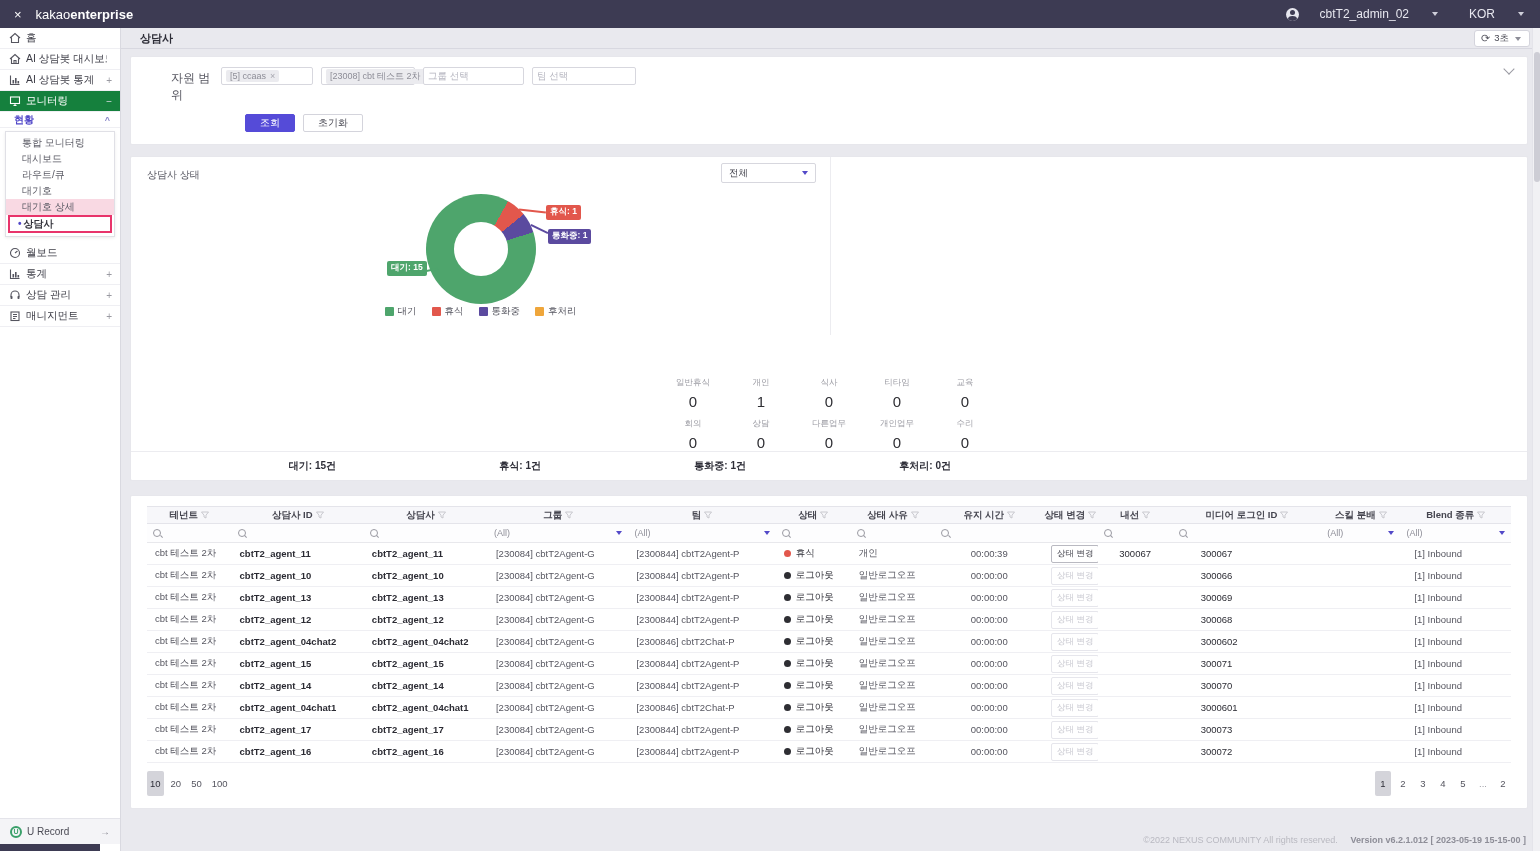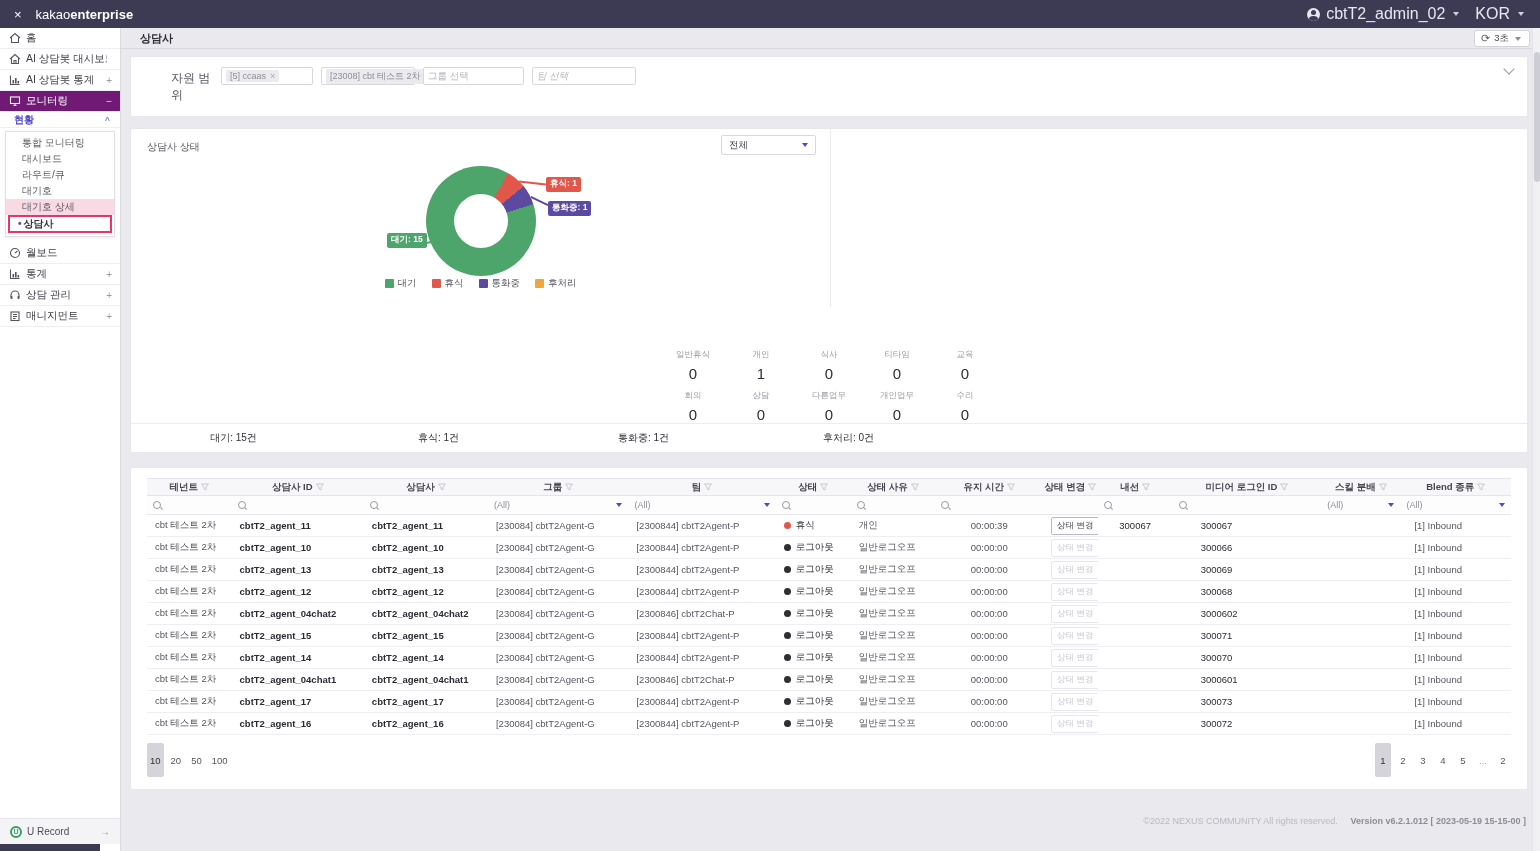--- a/index.html
+++ b/index.html
@@ -6,35 +6,35 @@
   html,body { width:1540px; height:851px; overflow:hidden;
     font-family:"Liberation Sans","DejaVu Sans",sans-serif; background:#e9e9ee; color:#333; }
 
   
   .topbar { position:fixed; top:0; left:0; right:0; height:28px; background:#3d3b53;
     display:flex; align-items:center; justify-content:space-between; padding:0 14px; z-index:50; }
   .tb-left { display:flex; align-items:center; gap:14px; }
   .tb-close { color:#fff; font-size:13px; cursor:pointer; line-height:1; }
   .logo { color:#fff; font-size:13px; letter-spacing:0; }
   .logo .lg-b { font-weight:bold; }
-  .tb-right { display:flex; align-items:center; gap:6px; color:#e7e7ef; font-size:16px; }
+  .tb-right { display:flex; align-items:center; gap:21px; color:#e7e7ef; font-size:12px; }
   .user-ic { width:13px; height:13px; border-radius:50%; background:#e7e7ef; position:relative; overflow:hidden; }
   .user-ic::before { content:""; position:absolute; top:2px; left:4px; width:5px; height:5px; border-radius:50%; background:#3d3b53; }
   .user-ic::after { content:""; position:absolute; top:8px; left:2px; width:9px; height:6px; border-radius:50% 50% 0 0; background:#3d3b53; }
   .caret-dn { width:0; height:0; border-left:3px solid transparent; border-right:3px solid transparent; border-top:4px solid #cfcfda; display:inline-block; margin:0 2px; }
   .tb-lang { margin-left:8px; }
 
   
   .sidebar { position:fixed; top:28px; left:0; bottom:0; width:121px; background:#fff;
     border-right:1px solid #d9d9e0; font-size:10.5px; color:#3c3c46; z-index:40; display:flex; flex-direction:column; }
   .side-item { display:flex; align-items:center; height:21px; padding:0 8px; border-bottom:1px solid #efeff3; cursor:pointer; gap:5px; }
   .side-item .s-ic { width:13px; display:flex; justify-content:center; color:#55555f; }
   .side-item .s-lb { flex:1; white-space:nowrap; overflow:hidden; }
   .side-item .s-exp { color:#9a9aa2; font-size:10px; }
-  .side-item.active { background:#701a75; color:#fff; }
+  .side-item.active { background:#15803d; color:#fff; }
   .side-item.active .s-ic { color:#fff; }
   .side-item.active .s-exp { color:#dcdce6; }
   .section-row { display:flex; align-items:center; height:16px; padding:0 10px 0 14px; color:#4f46c8; font-weight:bold; border-bottom:1px solid #efeff3; font-size:10px; }
   .section-row .s-lb { flex:1; }
   .section-row .s-exp { color:#8a86c9; font-size:9px; }
   .submenu { border:1px solid #e0e0e6; margin:3px 5px 6px 5px; box-shadow:0 1px 3px rgba(0,0,0,.08); background:#fff; padding:3px 0; }
   .submenu-item { position:relative; font-size:10px; color:#5a5a64; padding:2px 6px 2px 14px; cursor:pointer; line-height:12px; }
   .submenu-item.hl { background:#f9d9e3; }
   .submenu-item.active { background:#fff; border:2px solid #e8346b; padding:1px 4px 1px 8px; margin:0 2px; color:#33333b; font-weight:bold; }
   .submenu-item .bullet { color:#4f46c8; margin-right:2px; }
@@ -54,21 +54,21 @@
 
   .content { padding:7px 12px 0 9px; }
   .card { background:#fff; border-radius:2px; border:1px solid #e7e7ec; }
 
   
   .filter-card { position:relative; padding:10px 16px 12px 16px; margin-bottom:11px; }
   .filter-row { display:flex; }
   .f-label { width:74px; padding:3px 0 0 24px; font-size:12px; color:#55555f; }
   .f-inputs { display:flex; gap:8px; }
   .f-input { height:18px; border:1px solid #d7d7de; border-radius:2px; background:#fff; display:flex; align-items:center; padding:0 4px; font-size:9px; }
-  .f-input.w1 { width:92px; } .f-input.w2 { width:94px; } .f-input.w3 { width:101px; } .f-input.w4 { width:104px;font-style:italic; }
+  .f-input.w1 { width:92px; } .f-input.w2 { width:94px; } .f-input.w3 { width:101px; } .f-input.w4 { width:104px; }
   .chip { background:#ebebef; color:#8d8d97; border-radius:2px; padding:1px 4px; white-space:nowrap; display:flex; gap:4px; align-items:center; }
   .chip .x { color:#a7a7af; cursor:pointer; }
   .placeholder { color:#b5b5bf; font-size:9.5px; }
   .btn-row { display:flex; gap:8px; margin:10px 0 0 98px; }
   .btn { height:18px; border-radius:2px; font-size:10px; padding:0 14px; cursor:pointer; border:1px solid transparent;
     font-family:inherit; }
   .btn.primary { background:#554bd8; color:#fff; border-color:#554bd8; }
   .btn.ghost { background:#fff; color:#4a4a54; border-color:#d4d4dc; }
   .collapse-ic { position:absolute; right:14px; top:8px; width:8px; height:8px; border-right:1.5px solid #9a9aa2; border-bottom:1.5px solid #9a9aa2; transform:rotate(45deg); cursor:pointer; }
 
@@ -88,21 +88,21 @@
   .callout.rest { left:415px; top:48px; }
   .callout.rest .callout-line { left:-27px; top:5px; width:27px; transform:rotate(6deg); }
   .callout.call { left:417px; top:72px; }
   .callout.call .callout-line { left:-18px; top:-1px; width:19px; transform:rotate(26deg); }
   .callout.wait { left:256px; top:104px; }
   .callout.wait .callout-line { left:38px; top:8px; width:13px; transform:rotate(-12deg); }
   .legend { position:absolute; left:0; right:0; top:148px; display:flex; justify-content:center; gap:15px; }
   .legend-item { display:flex; align-items:center; gap:4px; font-size:9.5px; color:#55555f; }
   .legend-sq { width:9px; height:9px; border-radius:1px; }
   .summary-row { display:flex; border-top:1px solid #ececf0; height:29px; align-items:center; }
-  .summary-item { width:205px; text-align:center; font-size:10px; font-weight:normal; color:#2e2e38; }
+  .summary-item { width:205px; text-align:right; font-size:10px; font-weight:bold; color:#2e2e38; }
 
   .status-right { flex:1; position:relative; }
   .stats-grid { width:340px; margin:42px auto 0 auto; display:grid; grid-template-columns:repeat(5,1fr); row-gap:8px; }
   .stat-cell { text-align:center; }
   .stat-lb { font-size:8.5px; color:#9a9aa2; }
   .stat-val { font-size:15px; color:#2e2e33; margin-top:4px; }
 
   
   .table-card { padding:10px 16px 12px 16px; position:relative; }
   .tc-head { display:flex; align-items:center; justify-content:space-between; margin-bottom:14px; }
@@ -126,21 +126,21 @@
   tbody td.c-blend { padding-left:14px; }
   .dot { display:inline-block; width:7px; height:7px; border-radius:50%; margin-right:5px; vertical-align:-1px; }
   .chg { font-size:8.5px; padding:2px 5px; border-radius:2px; background:#fff; border:1px solid #b9b9c1; color:#45454f; cursor:pointer; font-family:inherit; white-space:nowrap; }
   .chg.disabled { border-color:#e6e6ec; color:#c9c9d1; cursor:default; }
   .mag { width:9px; height:9px; position:relative; display:inline-block; }
   .mag::before { content:""; position:absolute; left:0; top:0; width:6px; height:6px; border:1.2px solid #9a9aa2; border-radius:50%; }
   .mag::after { content:""; position:absolute; left:6.5px; top:6.5px; width:3px; height:1.2px; background:#9a9aa2; transform:rotate(45deg); }
 
   .list-footer { display:flex; justify-content:space-between; align-items:center; margin-top:8px; }
   .page-sizes, .pages { display:flex; gap:4px; }
-  .pg-item { min-width:16px; height:34px; display:flex; align-items:center; justify-content:center; font-size:9.5px; color:#55555f; border-radius:2px; padding:0 3px; cursor:pointer; }
+  .pg-item { min-width:16px; height:25px; display:flex; align-items:center; justify-content:center; font-size:9.5px; color:#55555f; border-radius:2px; padding:0 3px; cursor:pointer; }
   .pg-item.active { background:#d4d4da; color:#2e2e38; }
   .pg-item.gap { cursor:default; color:#9a9aa2; }
 
   .copyright { text-align:right; margin:26px 2px 0 0; font-size:9px; color:#b9b9c1; }
   .copyright .ver { color:#8d8d97; font-weight:bold; margin-left:10px; }
 
   
   .scrollbar { position:fixed; top:28px; right:0; bottom:0; width:8px; background:#f1f1f4; border-left:1px solid #e4e4ea; z-index:60; }
   .scroll-thumb { position:absolute; top:24px; left:1px; width:6px; height:130px; background:#cdcdd5; border-radius:3px; }
 
@@ -315,20 +315,24 @@
                 <span class="x">×</span>
               </span>
           </div>
           <div class="f-input w3">
             <span class="placeholder">그룹 선택</span>
           </div>
           <div class="f-input w4">
             <span class="placeholder">팀 선택</span>
           </div>
         </div>
+      </div>
+      <div class="btn-row">
+        <button class="btn primary">조회</button>
+        <button class="btn ghost">초기화</button>
       </div>
       <span class="collapse-ic"></span>
     </section>
 
     <section class="card status-card">
       <div class="status-top">
         <div class="status-left">
           <div class="panel-title">상담사 상태</div>
           <div class="status-dd">
             <span>전체</span>

